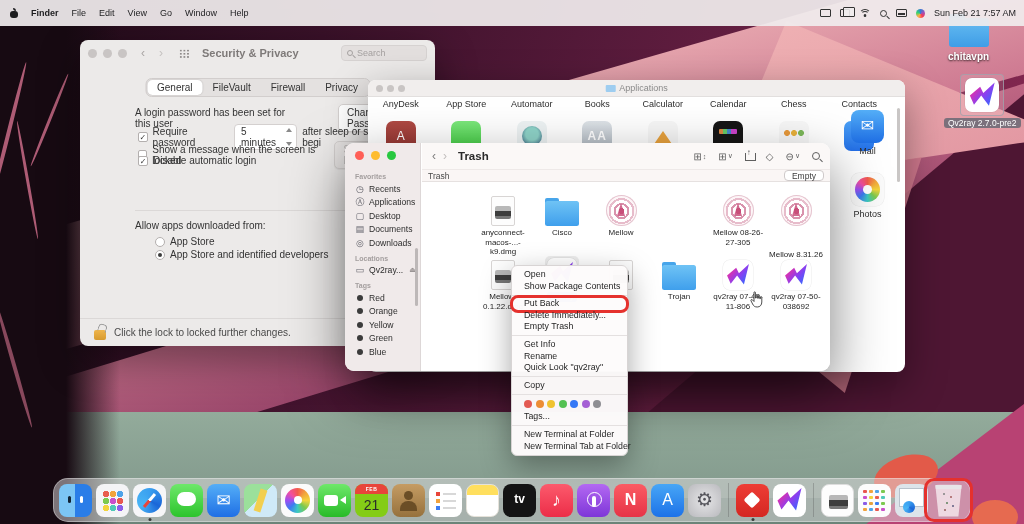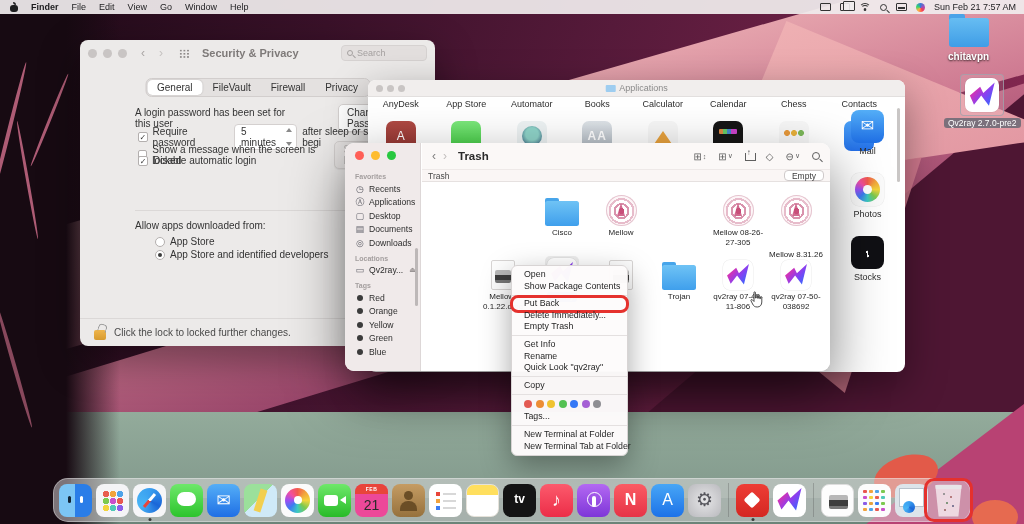--- a/index.html
+++ b/index.html
@@ -30,21 +30,21 @@
   .wp .orange2 { position:absolute; right:6px; bottom:-10px; width:46px; height:34px; border-radius:50%; background:#e66a50; }
   .wp .leftdark { position:absolute; left:0; top:0; width:120px; height:100%;
         background:linear-gradient(90deg,#170a12 55%, rgba(23,10,18,0)); }
   .wp .plant { position:absolute; background:#d4718e; border-radius:50%; opacity:.8; }
   .wp .p1 { left:6px; top:60px; width:4px; height:150px; transform:rotate(14deg); }
   .wp .p2 { left:26px; top:120px; width:3px; height:120px; transform:rotate(-10deg); }
   .wp .p3 { left:48px; top:70px; width:3px; height:100px; transform:rotate(22deg); }
   .wp .p4 { left:12px; top:300px; width:4px; height:130px; transform:rotate(-16deg); opacity:.6; }
 
   
-  .menubar { position:absolute; left:0; top:0; width:1024px; height:14px; z-index:70;
+  .menubar { position:absolute; left:0; top:0; width:1024px; height:26px; z-index:70;
       background:rgba(240,236,237,0.93); display:flex; align-items:center; font-size:9px; color:#1d1d1f; }
   .menubar .left { display:flex; align-items:center; gap:13px; padding-left:10px; }
   .menubar .appname { font-weight:bold; }
   .apple { width:8px; height:9px; position:relative; }
   .apple::before { content:""; position:absolute; left:0; bottom:0; width:8px; height:7px; background:#1d1d1f; border-radius:3px 3px 3px 3px; }
   .apple::after { content:""; position:absolute; left:3px; top:-1px; width:3px; height:3px; background:#1d1d1f; border-radius:0 100% 0 100%; }
   .menubar .right { margin-left:auto; display:flex; align-items:center; gap:9px; padding-right:8px; }
   .st-ic { display:inline-block; position:relative; }
   .ic-screen { width:11px; height:8px; border:1px solid #333; border-radius:1px; }
   .ic-winstack { width:10px; height:8px; border:1px solid #333; border-radius:1px; }
@@ -224,21 +224,21 @@
   .dk-mail::after { content:"✉"; position:absolute; inset:0; text-align:center; line-height:33px; color:#fff; font-size:17px; }
   .dk-maps { background:linear-gradient(135deg,#9be09b 45%,#cfeaf8 45%); }
   .dk-maps::after { content:""; position:absolute; left:13px; top:5px; width:7px; height:23px; background:#f2cf4f; transform:rotate(18deg); }
   .dk-photos { background:#fbfbfb; }
   .dk-photos::before { content:""; position:absolute; inset:4px; border-radius:50%;
       background:conic-gradient(#f25b4f,#f2a33c,#f2d43c,#7cc94f,#3cc9c2,#3c7cf2,#9b4ff2,#f24fa0,#f25b4f); }
   .dk-photos::after { content:""; position:absolute; left:12.5px; top:12.5px; width:8px; height:8px; border-radius:50%; background:#fff; }
   .dk-facetime { background:linear-gradient(#6ee86a,#28bb28); }
   .dk-facetime::before { content:""; position:absolute; left:6px; top:11px; width:14px; height:11px; background:#fff; border-radius:3px; }
   .dk-facetime::after { content:""; position:absolute; right:5px; top:12px; border-top:4.5px solid transparent; border-bottom:4.5px solid transparent; border-right:6px solid #fff; }
-  .dk-calendar { background:#ec4899; overflow:hidden; }
+  .dk-calendar { background:#84cc16; overflow:hidden; }
   .dk-calendar .cal-top { position:absolute; top:0; left:0; right:0; height:10px; background:#e8453a; color:#fff; font-size:5px; text-align:center; line-height:10px; font-weight:bold; letter-spacing:0.5px; }
   .dk-calendar .cal-day { position:absolute; top:10px; left:0; right:0; bottom:0; color:#2b2b2b; font-size:14px; text-align:center; line-height:22px; }
   .dk-contacts { background:linear-gradient(#c59c63,#96713d); }
   .dk-contacts::before { content:""; position:absolute; left:12px; top:7px; width:9px; height:9px; border-radius:50%; background:#6b4e26; }
   .dk-contacts::after { content:""; position:absolute; left:8px; top:17px; width:17px; height:10px; border-radius:8px 8px 0 0; background:#6b4e26; }
   .dk-reminders { background:#fff; }
   .dk-reminders::after { content:""; position:absolute; inset:7px 6px;
       background:radial-gradient(circle 2.5px at 3px 3px,#e8453a 95%,transparent),radial-gradient(circle 2.5px at 3px 10px,#f2a33c 95%,transparent),radial-gradient(circle 2.5px at 3px 17px,#3c7cf2 95%,transparent),linear-gradient(#0000 2px,#d8d8d8 2px 3.5px,#0000 3.5px 9px,#d8d8d8 9px 10.5px,#0000 10.5px 16px,#d8d8d8 16px 17.5px,#0000 17.5px); background-position:0 0,0 0,0 0,8px 0; background-size:auto,auto,auto,13px 20px; background-repeat:no-repeat; }
   .dk-notes { background:linear-gradient(#ffdf5e 0 31%,#fff 31%); border:0.5px solid #e5e2da; }
   .dk-tv { background:#141414; }
@@ -442,24 +442,20 @@
     </div>
     <div class="apps-side">
       <div class="cell">
         <span class="ic-mail-lg">✉</span>
         <span class="lbl">Mail</span>
       </div>
       <div class="cell">
         <span class="ic-photos-lg"></span>
         <span class="lbl">Photos</span>
       </div>
-      <div class="cell">
-        <span class="ic-stocks-lg"></span>
-        <span class="lbl">Stocks</span>
-      </div>
     </div>
     <div class="apps-scroll"></div>
   </div>
 
   <div class="trash-win">
     <div class="tsidebar">
       <div class="lights">
         <span class="tl" style="background:#ff5f57;"></span>
         <span class="tl" style="background:#febc2e;"></span>
         <span class="tl" style="background:#28c840;"></span>
@@ -529,20 +525,26 @@
           <span class="pair">⊖<span class="chev">∨</span></span>
           <span class="mag2"></span>
         </span>
       </div>
       <div class="tpath">
         <span>Trash</span>
         <span class="empty-btn">Empty</span>
       </div>
       <div class="tfiles">
 
+        <div class="fcell" style="left:52px; top:8px;">
+          <span class="fic">
+              <span class="dmg"></span>
+            </span>
+          <span class="flabel">anyconnect-macos-...-k9.dmg</span>
+        </div>
         <div class="fcell" style="left:111px; top:8px;">
           <span class="fic">
               <span class="folder"></span>
             </span>
           <span class="flabel">Cisco</span>
         </div>
         <div class="fcell" style="left:170px; top:8px;">
           <span class="fic">
               <span class="mellow"></span>
             </span>

